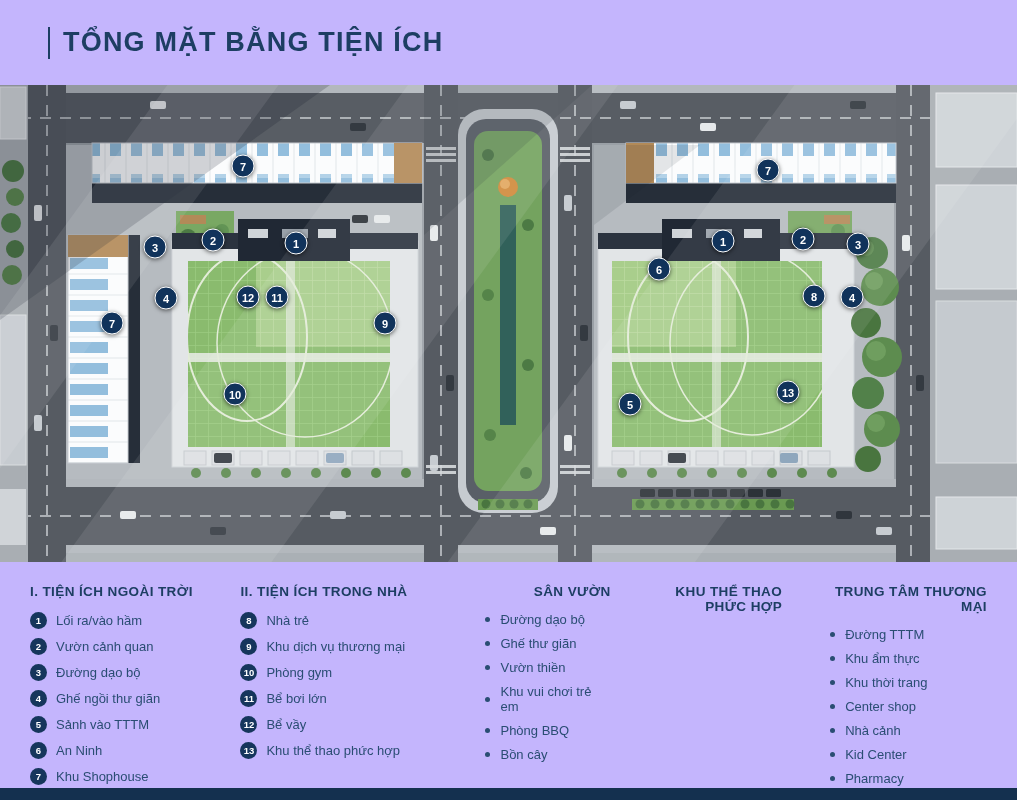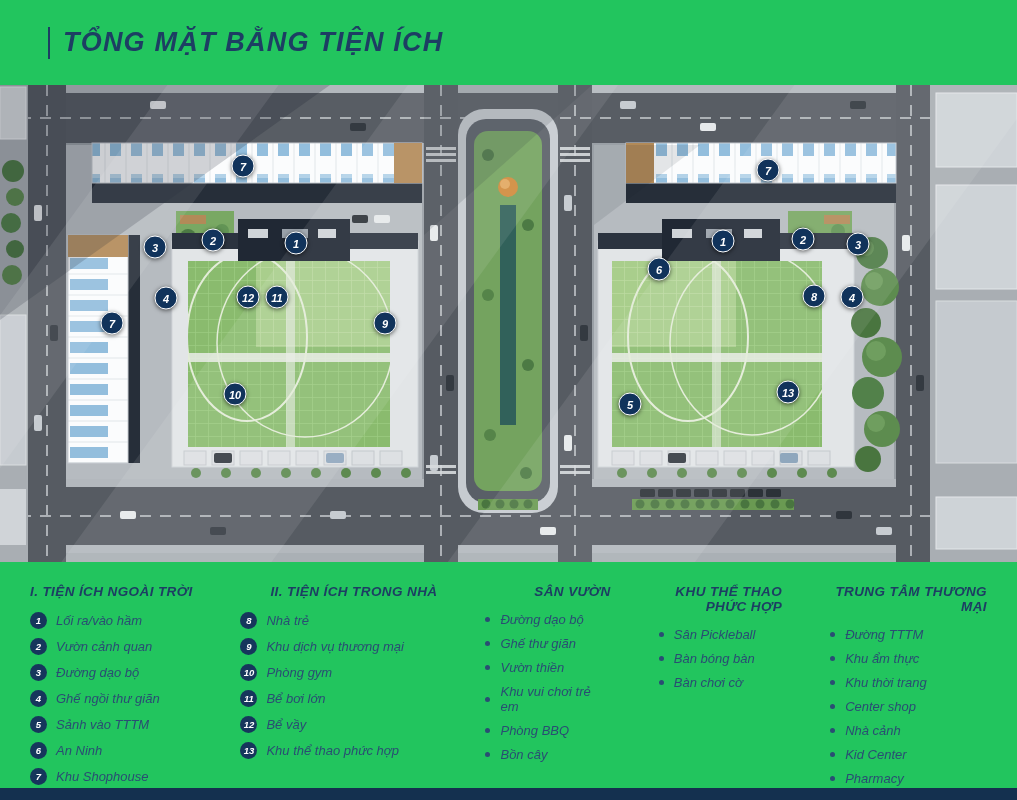--- a/index.html
+++ b/index.html
@@ -1,20 +1,20 @@
 <!DOCTYPE html>
 <html><head>
 <meta charset="utf-8">
 <style>
   html,body{margin:0;padding:0;}
   body{
     width:1017px;height:800px;overflow:hidden;background:#ffffff;
     font-family:"Liberation Sans", sans-serif;
   }
-  .page{position:relative;width:1017px;height:800px;background:#22c55e;font-style:italic;}
+  .page{position:relative;width:1017px;height:800px;background:#c4b5fd;}
 
   
   .header{height:85px;display:flex;align-items:center;padding-left:48px;box-sizing:border-box;}
   .title-accent{width:2px;height:32px;background:#1d3e63;margin-right:13px;}
   .page-title{margin:0;font-size:27px;font-weight:bold;color:#1d3e63;letter-spacing:1.2px;}
 
   
   .map{position:relative;width:1017px;height:477px;background:#9aa0a6;}
   .map svg{display:block;}
   .markers{position:absolute;left:0;top:0;right:0;bottom:0;}
@@ -31,21 +31,21 @@
   .col.center h2{text-align:right;}
   .col ul{list-style:none;margin:0;padding:0;}
   .col.center ul{padding-left:16px;}
   .col li{display:flex;align-items:center;margin:9px 0;font-size:13px;color:#2a4d73;}
   .num{
     width:17px;height:17px;border-radius:50%;background:#16365c;color:#fff;
     font-size:9.5px;font-weight:bold;display:inline-flex;align-items:center;justify-content:center;
     margin-right:9px;flex:0 0 17px;
   }
   .dot{width:5px;height:5px;border-radius:50%;background:#2a4d73;margin-right:10px;flex:0 0 5px;}
-  .c0{width:192px;}.c1{width:212px;text-align:right;}.c2{width:152px;}.c3{width:150px;}.c4{width:186px;}
+  .c0{width:192px;}.c1{width:212px;}.c2{width:152px;}.c3{width:150px;}.c4{width:186px;}
 
   .note{padding:8px 0 0 30px;font-size:10px;color:#39587a;}
   .bottom-bar{position:absolute;left:0;right:0;bottom:0;height:12px;background:#14304f;}
 </style>
 </head>
 <body>
 
 <div class="page">
 
   <div class="header">
@@ -432,34 +432,20 @@
             <span>Phòng BBQ</span>
           </li>
           <li>
             <span class="dot"></span>
             <span>Bồn cây</span>
           </li>
         </ul>
       </div>
       <div class="col c3 center">
         <h2>KHU THỂ THAO PHỨC HỢP</h2>
-        <ul>
-          <li>
-            <span class="dot"></span>
-            <span>Sân Pickleball</span>
-          </li>
-          <li>
-            <span class="dot"></span>
-            <span>Bàn bóng bàn</span>
-          </li>
-          <li>
-            <span class="dot"></span>
-            <span>Bàn chơi cờ</span>
-          </li>
-        </ul>
       </div>
       <div class="col c4 center">
         <h2>TRUNG TÂM THƯƠNG MẠI</h2>
         <ul>
           <li>
             <span class="dot"></span>
             <span>Đường TTTM</span>
           </li>
           <li>
             <span class="dot"></span>

